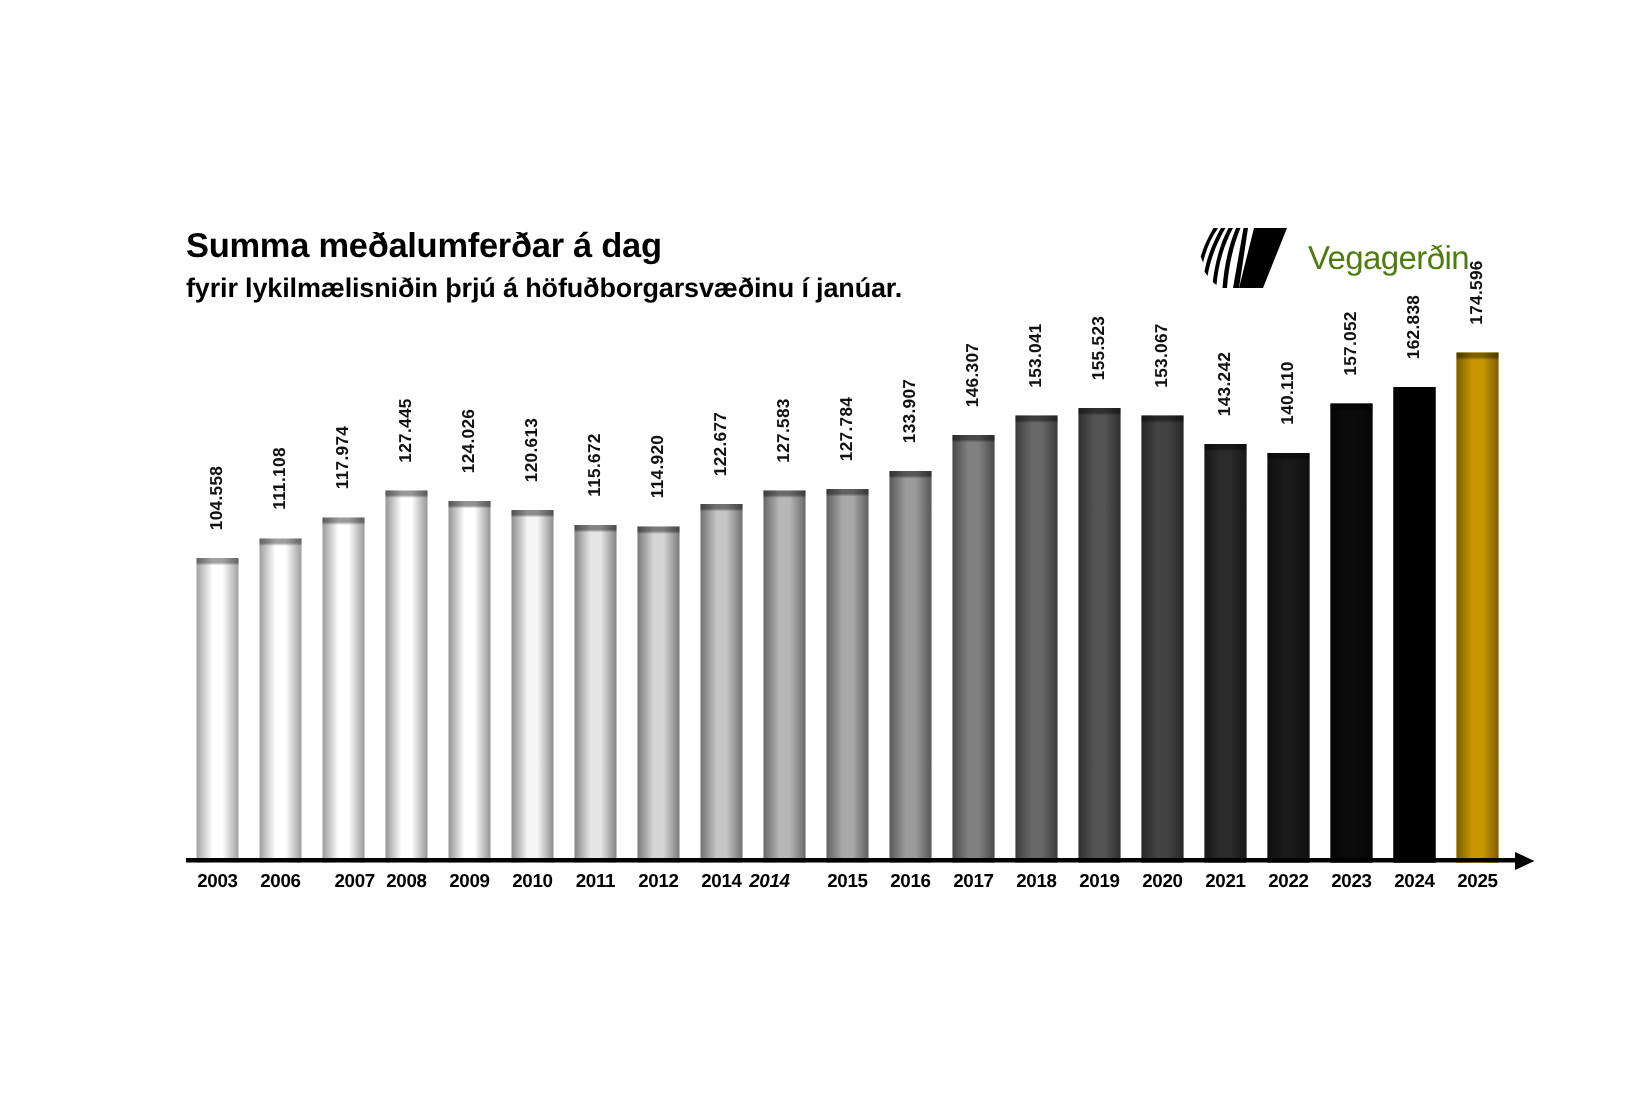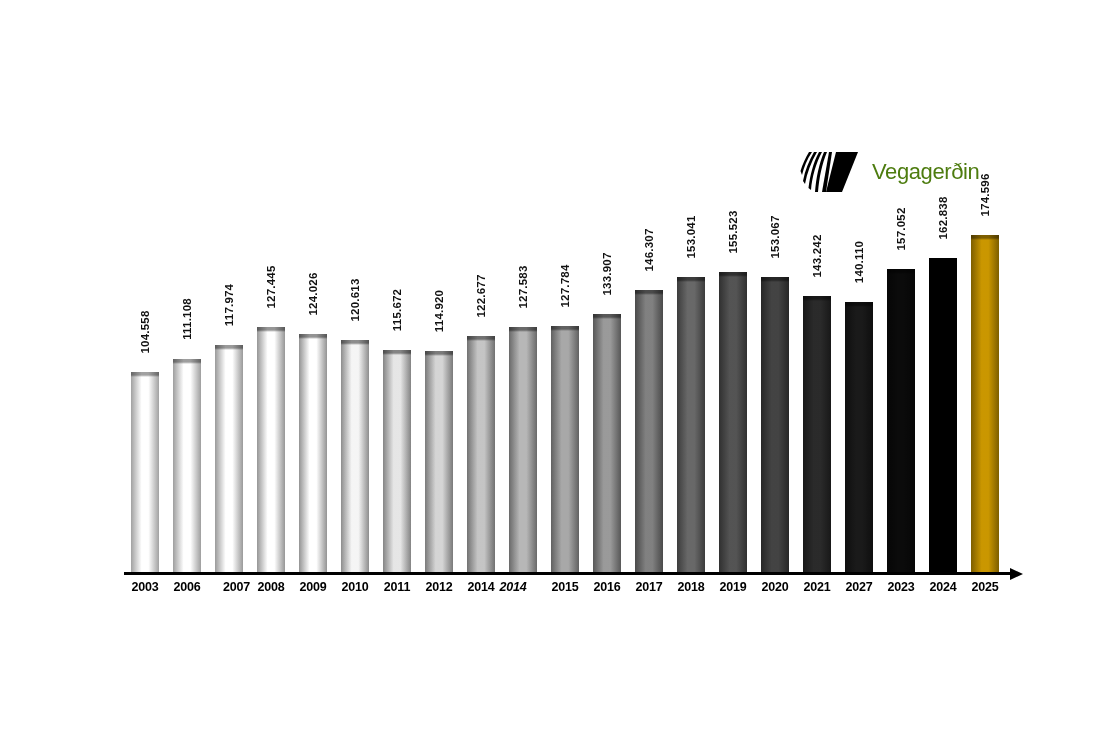--- a/index.html
+++ b/index.html
@@ -142,20 +142,24 @@
     font-weight: bold;
     color: #000;
     letter-spacing: -0.2px;
   }
 </style>
 </head>
 <body>
 
 <div id="chart-root">
 
+  <div class="header-block">
+    <div class="chart-title">Summa meðalumferðar á dag</div>
+    <div class="chart-subtitle">fyrir lykilmælisniðin þrjú á höfuðborgarsvæðinu í janúar.</div>
+  </div>
 
   <div class="logo-block">
     <svg class="logo-mark" viewBox="0 0 62 44" aria-hidden="true">
       <polygon points="36,2 58,2 42,42 26,42" fill="#000"></polygon>
       <path d="M32,2 L26,42 L22,42 L29,2 Z" fill="#000"></path>
       <path d="M27,2 C22,14 19,28 18,42 L15,42 C16,28 19,14 24,2 Z" fill="#000"></path>
       <path d="M22,2 C16,13 12,27 11,40 L8.5,38 C10,26 13,13 19,2 Z" fill="#000"></path>
       <path d="M17,2 C11,12 7,23 5,34 L3,31 C5,20 9,11 14,2 Z" fill="#000"></path>
       <path d="M12,2 C7,9 4,17 2,25 L0.5,21 C2.5,14 5.5,8 9,2 Z" fill="#000"></path>
     </svg>
@@ -264,19 +268,19 @@
       <div class="xlabel" style="left: 294px;">2012</div>
       <div class="xlabel" style="left: 336px;">2014</div>
       <div class="xlabel" style="left: 368px; font-style: italic;">2014</div>
       <div class="xlabel" style="left: 420px;">2015</div>
       <div class="xlabel" style="left: 462px;">2016</div>
       <div class="xlabel" style="left: 504px;">2017</div>
       <div class="xlabel" style="left: 546px;">2018</div>
       <div class="xlabel" style="left: 588px;">2019</div>
       <div class="xlabel" style="left: 630px;">2020</div>
       <div class="xlabel" style="left: 672px;">2021</div>
-      <div class="xlabel" style="left: 714px;">2027</div>
+      <div class="xlabel" style="left: 714px;">2022</div>
       <div class="xlabel" style="left: 756px;">2023</div>
       <div class="xlabel" style="left: 798px;">2024</div>
       <div class="xlabel" style="left: 840px;">2025</div>
     </div>
 
 </div>
 
 </body></html>

